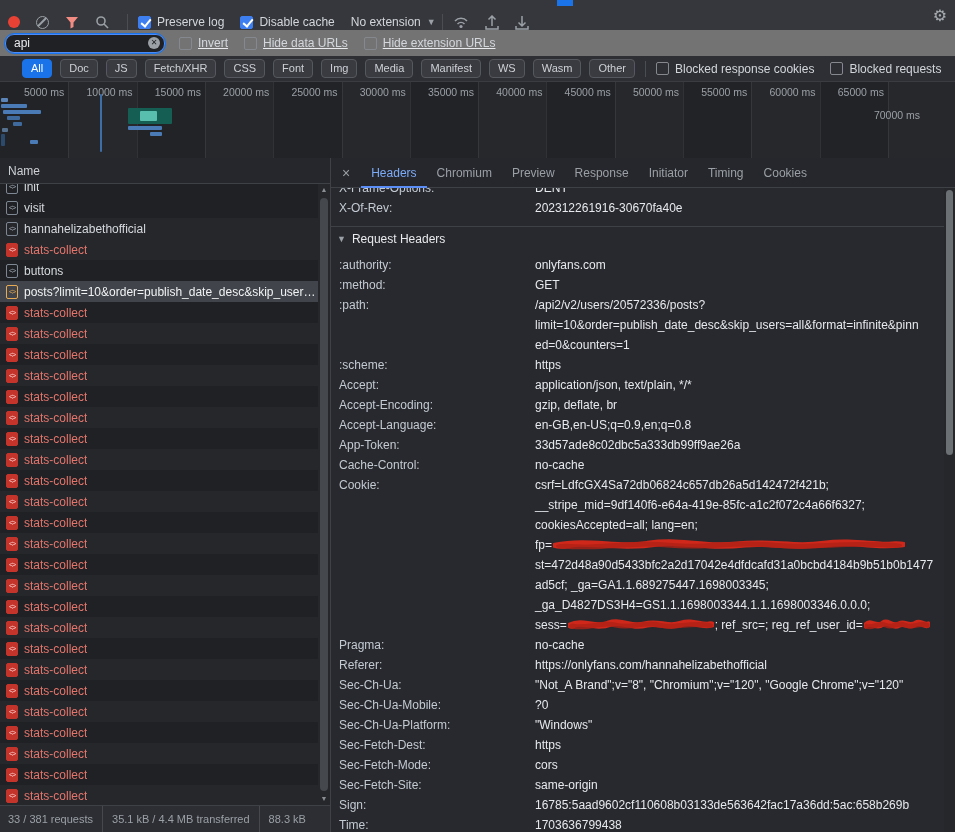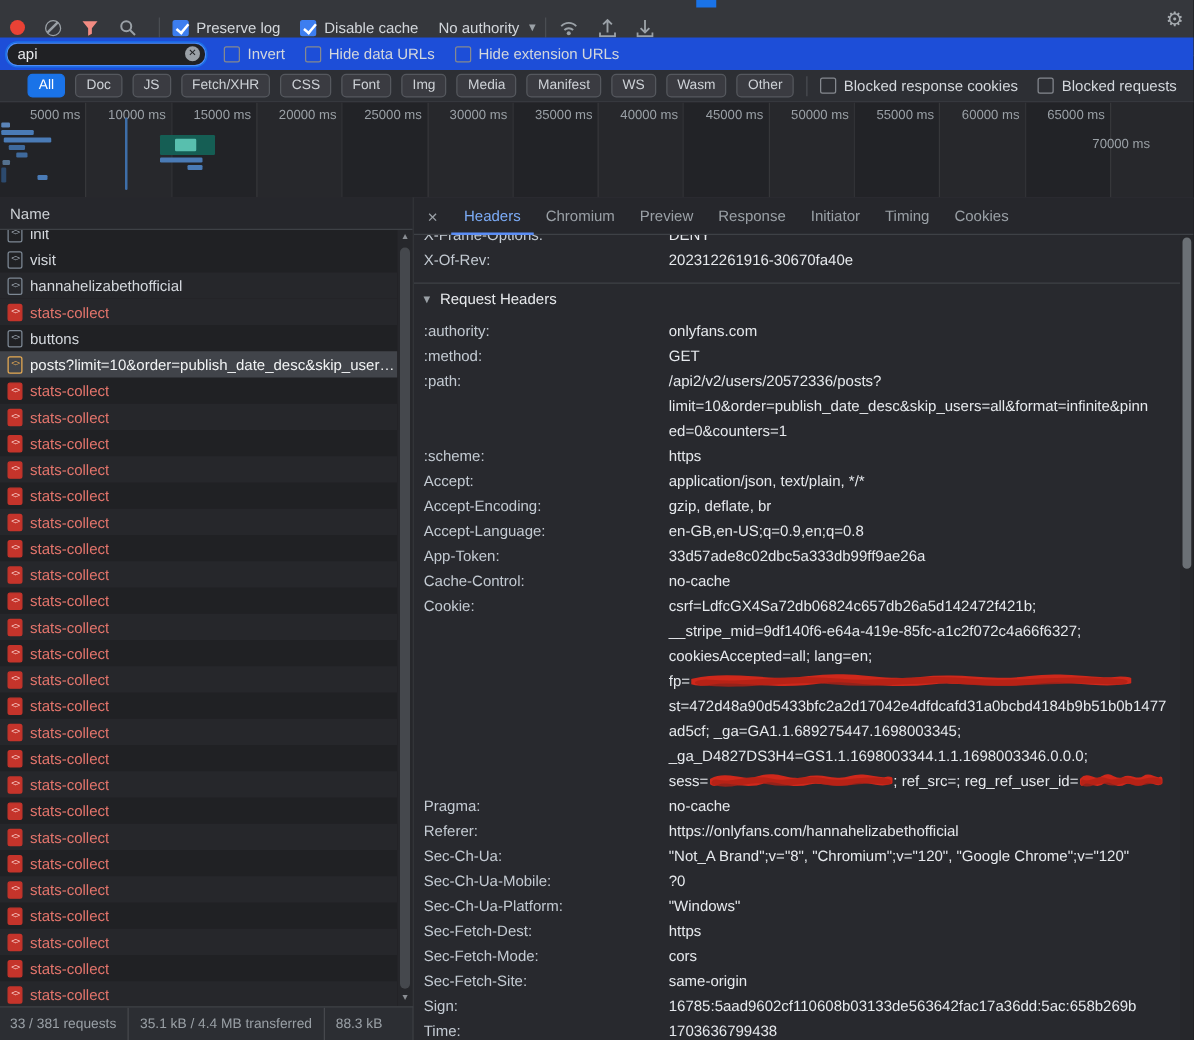--- a/index.html
+++ b/index.html
@@ -1,21 +1,21 @@
 <!DOCTYPE html>
 <html><head>
 <meta charset="utf-8">
 <style>
   html,body{margin:0;padding:0;background:#111;}
   .devtools{position:relative;width:955px;height:832px;background:#202124;overflow:hidden;
     font-family:"Liberation Sans",sans-serif;font-size:12px;color:#e8eaed;-webkit-font-smoothing:antialiased;}
   
   .toolbar{position:absolute;top:0;left:0;right:0;height:45px;background:#35373c;border-bottom:1px solid #43454a;
     display:flex;align-items:center;padding-left:8px;box-sizing:border-box;}
-  .filterbar{position:absolute;top:30px;left:0;right:0;height:26px;background:#1d4ed8;display:flex;align-items:center;box-sizing:border-box;}
+  .filterbar{position:absolute;top:30px;left:0;right:0;height:26px;background:#737373;display:flex;align-items:center;box-sizing:border-box;text-decoration:underline;}
   .chipbar{position:absolute;top:56px;left:0;right:0;height:26px;background:#2d2f34;border-bottom:1px solid #3a3c41;
     display:flex;align-items:center;padding-left:22px;box-sizing:border-box;}
   .tbi{display:inline-flex;align-items:center;justify-content:center;margin-right:16px;cursor:pointer;flex:none;}
   .rec{width:12px;height:12px;border-radius:50%;background:#e94235;}
   .clear{width:13px;height:13px;border:1.5px solid #9aa0a6;border-radius:50%;position:relative;box-sizing:border-box;}
   .clear::after{content:"";position:absolute;left:-1px;top:4px;width:12px;height:1.5px;background:#9aa0a6;transform:rotate(-45deg);}
   .tb-divider{width:1px;height:16px;background:#4a4d52;margin:0 10px 0 2px;flex:none;}
   .cbwrap{display:inline-flex;align-items:center;margin-right:16px;color:#d3d7dc;white-space:nowrap;cursor:default;}
   .cb{width:13px;height:13px;border:1.5px solid #85898f;border-radius:2px;display:inline-block;box-sizing:border-box;margin-right:6px;flex:none;position:relative;}
   .cb.on{background:#3d7ef0;border-color:#3d7ef0;}
@@ -111,21 +111,21 @@
     <span class="tb-divider"></span>
     <span class="cbwrap">
       <span class="cb on"></span>
       <span>Preserve log</span>
     </span>
     <span class="cbwrap">
       <span class="cb on"></span>
       <span>Disable cache</span>
     </span>
     <span class="throttle">
-      <span>No authority</span>
+      <span>No extension</span>
       <span class="caret">▼</span>
     </span>
     <span class="tb-divider"></span>
     <span class="tbi">
       <svg width="16" height="14" viewBox="0 0 16 14">
           <path d="M2 6 a 8 8 0 0 1 12 0 M4.5 9 a 5 5 0 0 1 7 0" stroke="#9aa0a6" fill="none" stroke-width="1.5"></path>
           <circle cx="8" cy="11.5" r="1.6" fill="#9aa0a6"></circle>
         </svg>
     </span>
     <span class="tbi">

